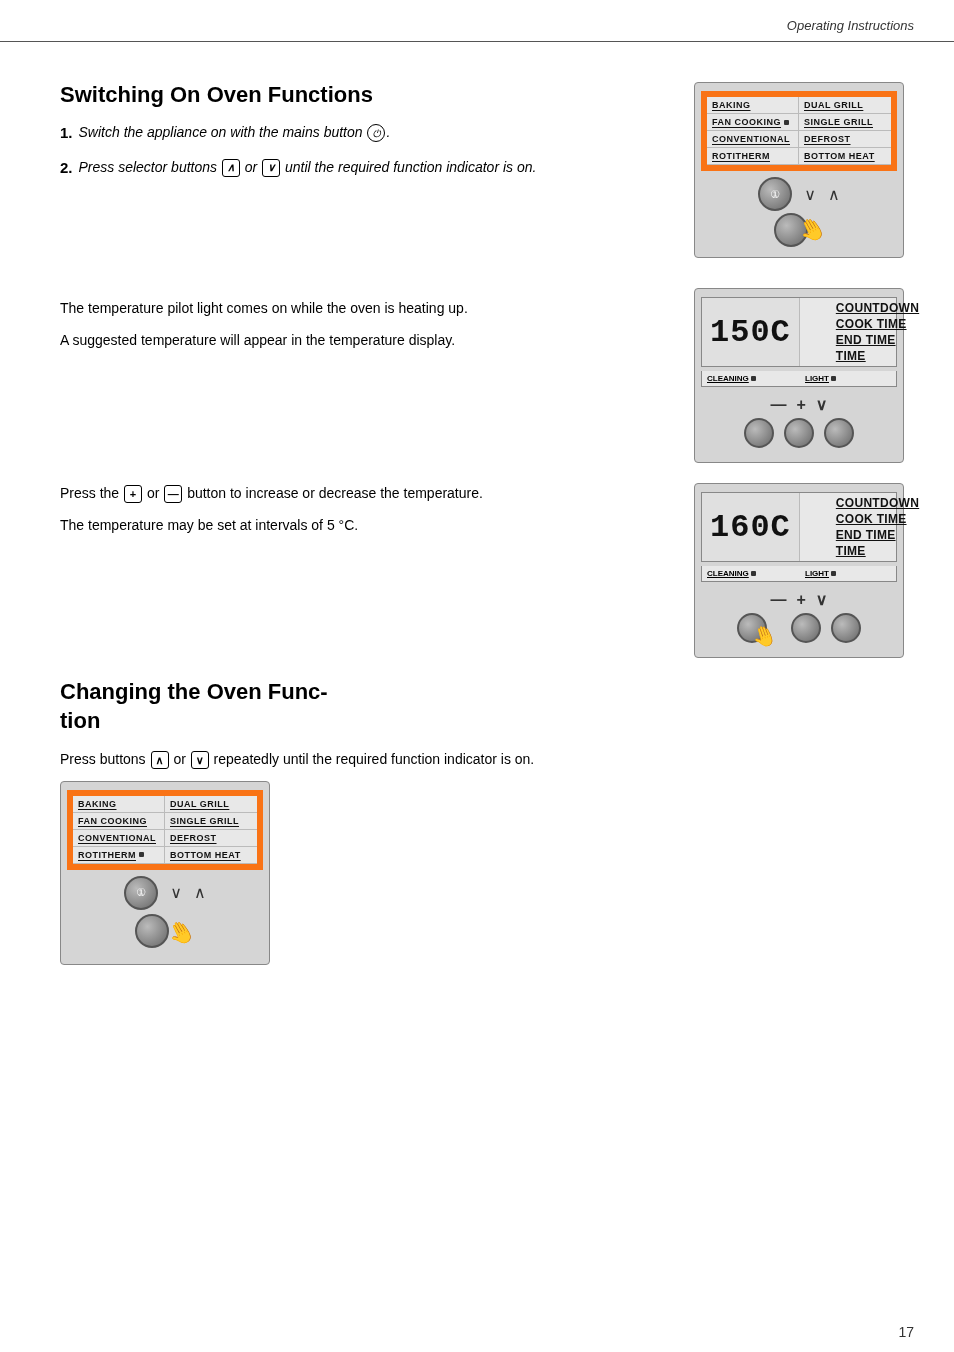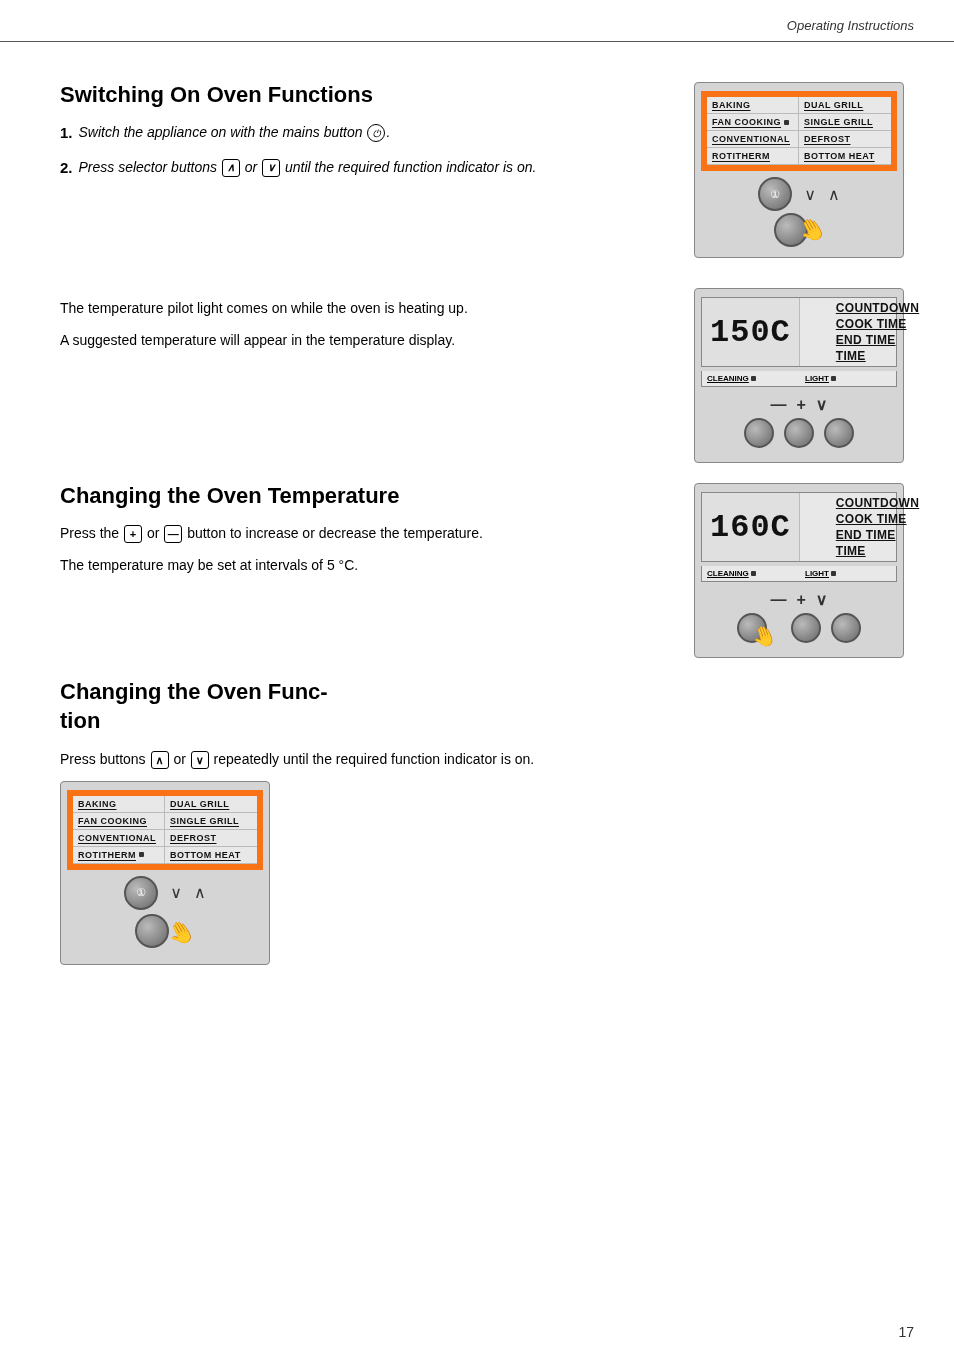--- a/index.html
+++ b/index.html
@@ -420,21 +420,20 @@
             <div class="timer-knob"></div>
             <div class="timer-knob"></div>
             <div class="timer-knob"></div>
           </div>
         </div>
       </div>
     </div>
 
     <div class="two-col-section" style="margin-top:10px;">
       <div class="col-left">
-        <h2 class="section-title">Changing the Oven Temperature</h2>
         <p class="para-text">
           Press the
           <span class="inline-btn">+</span>
           or
           <span class="inline-btn">—</span>
           button to increase or decrease the temperature.
         </p>
         <p class="para-text">The temperature may be set at intervals of 5 °C.</p>
       </div>
       <div class="col-right">

